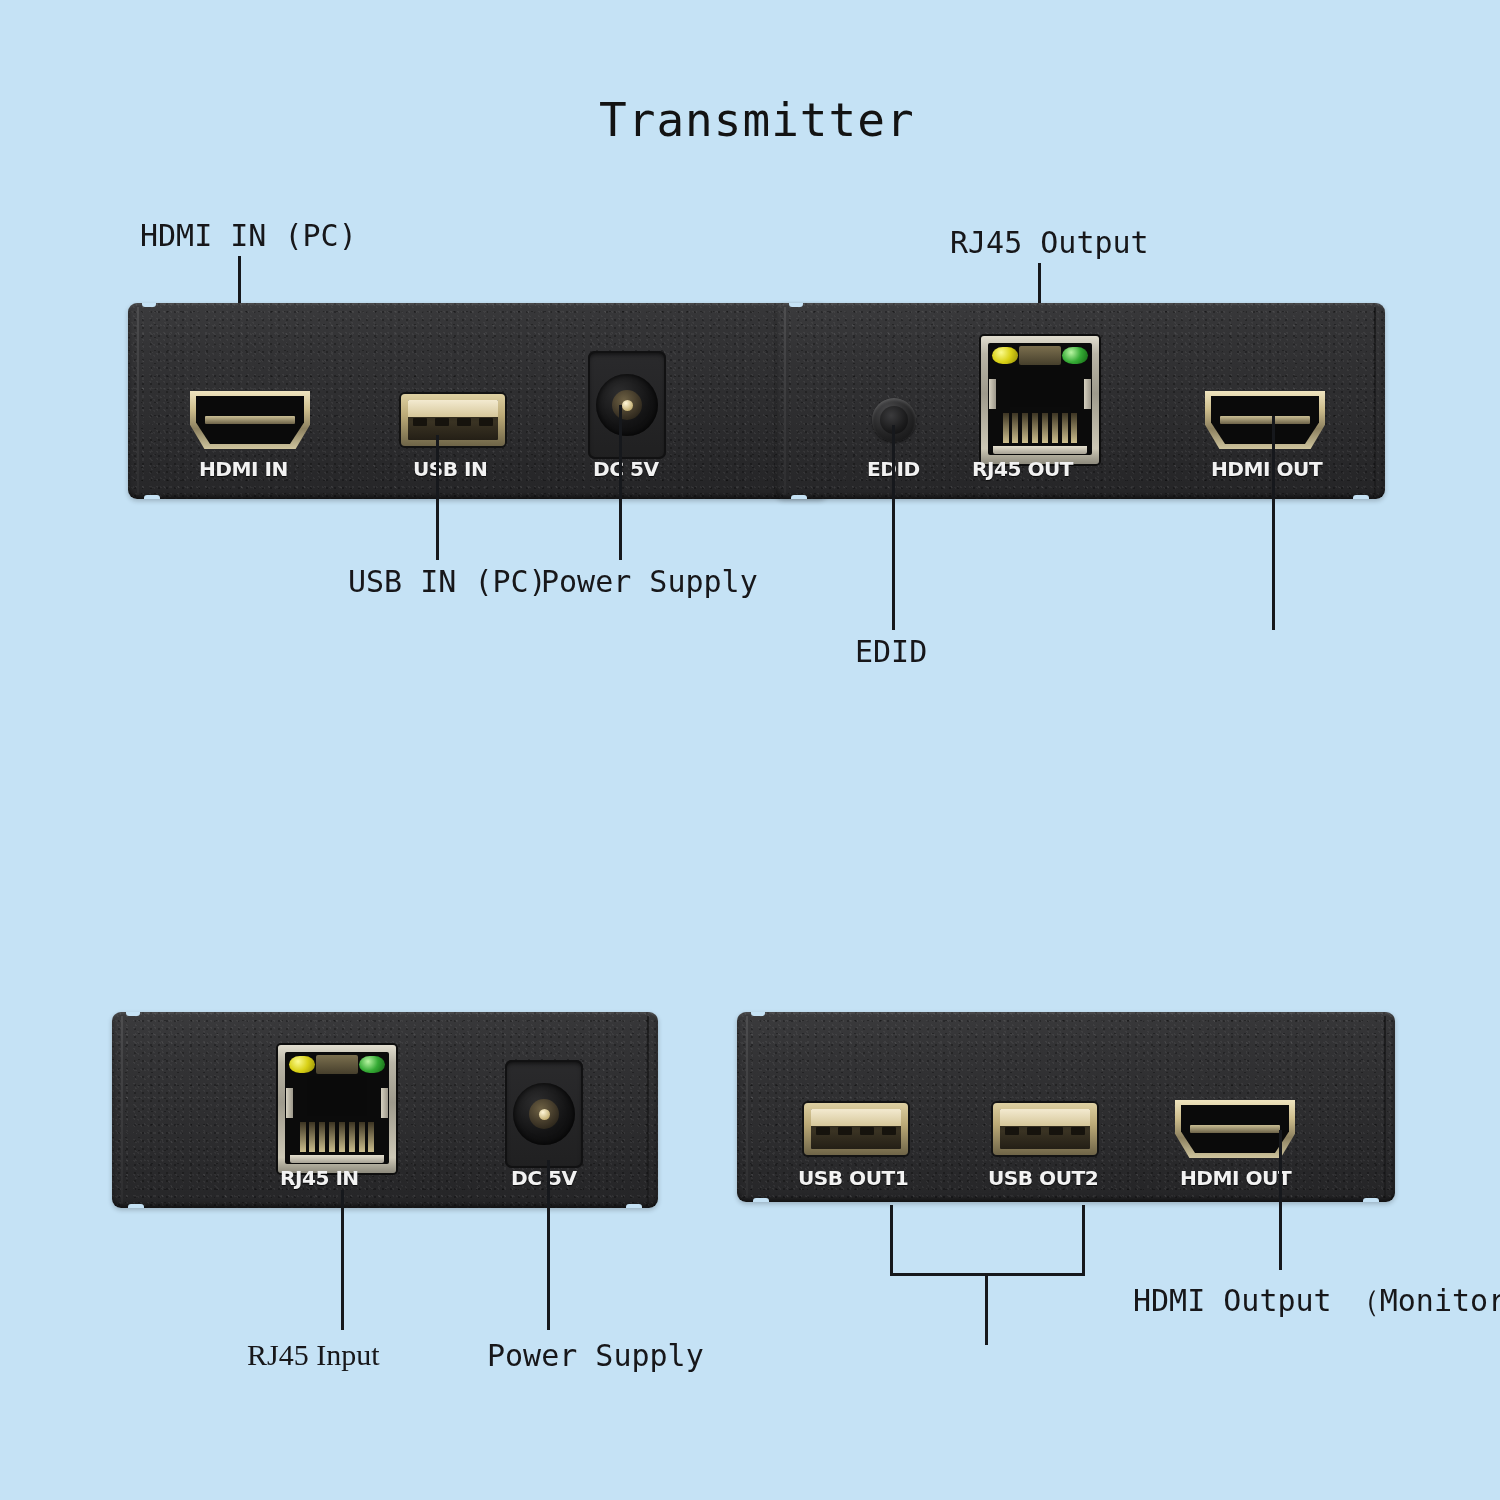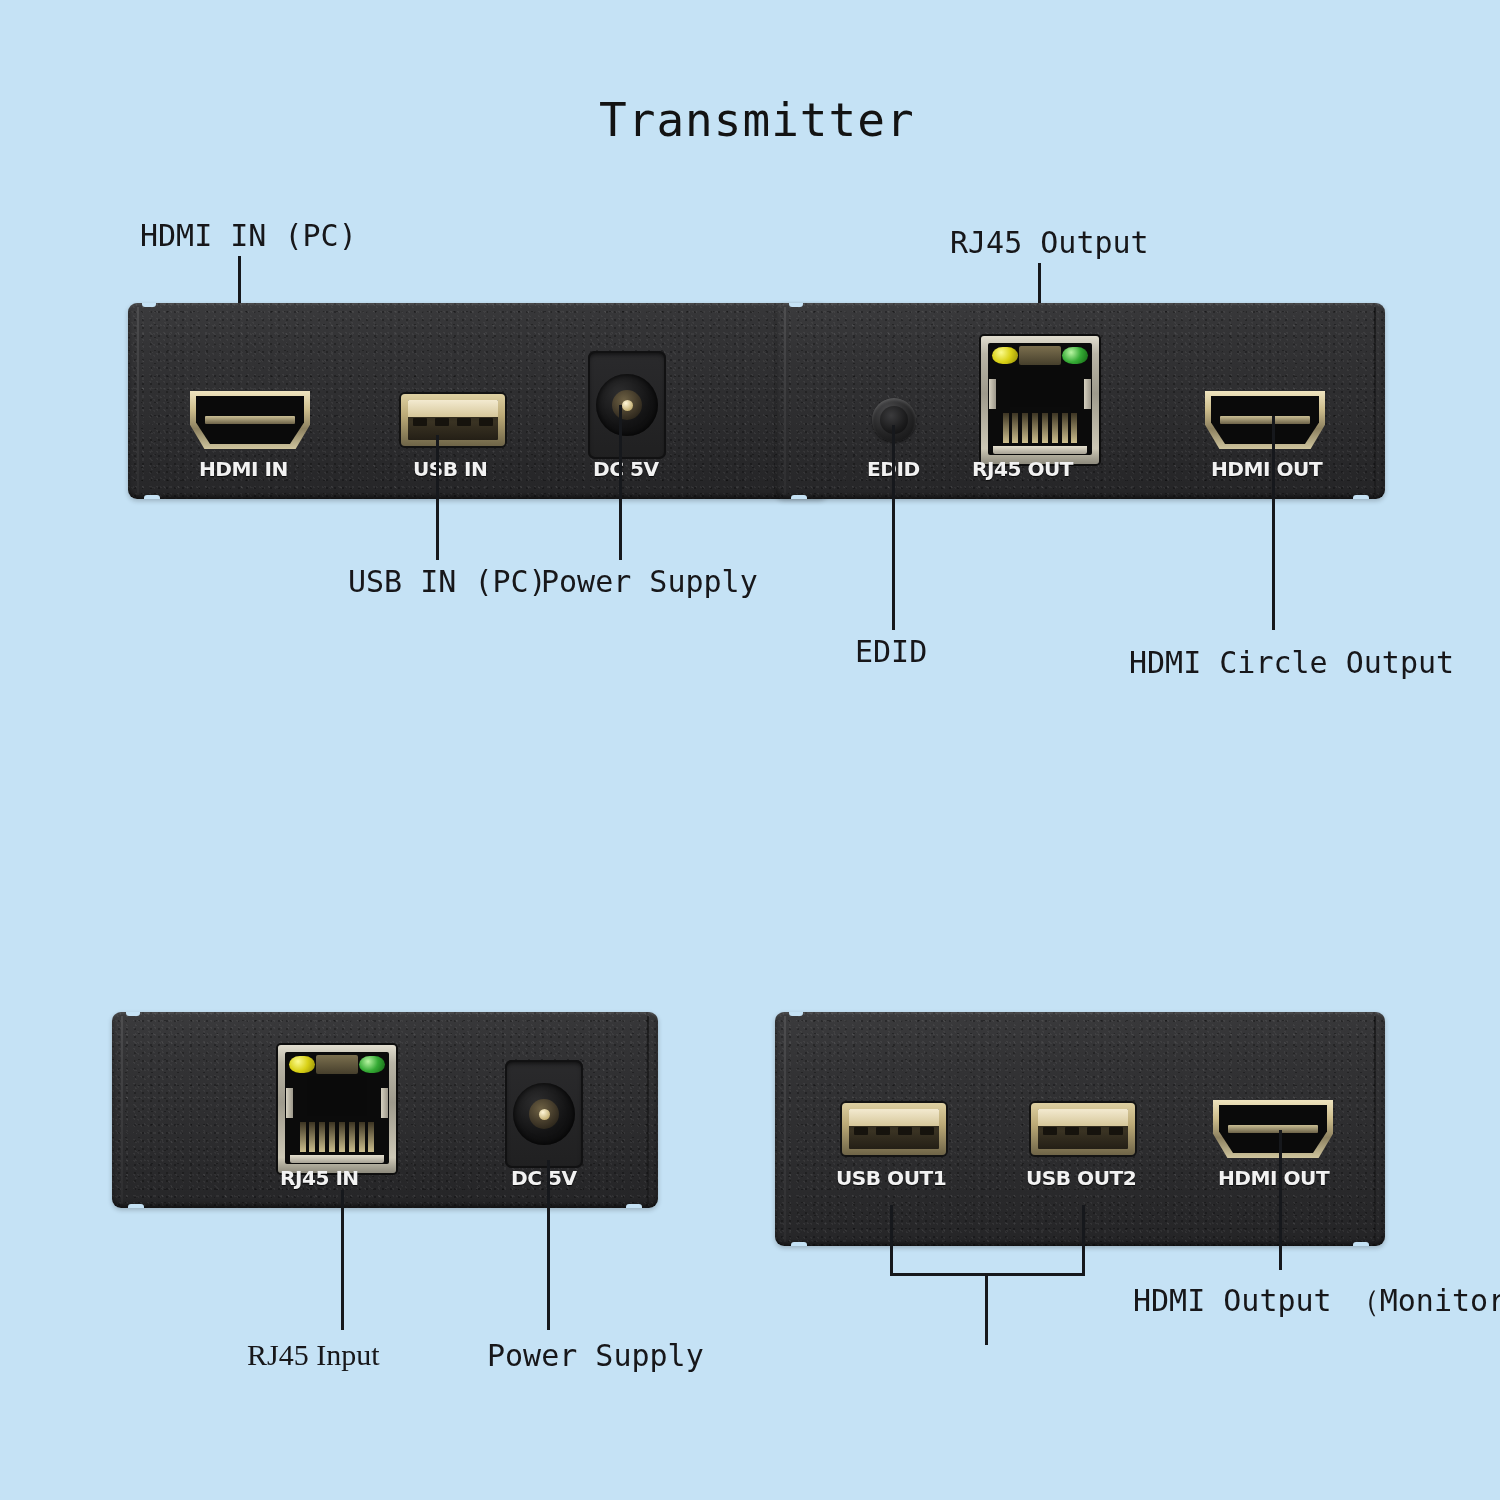--- a/index.html
+++ b/index.html
@@ -421,21 +421,20 @@
       <div class="inner"></div>
       <div class="tongue"></div>
     </div>
     <div class="port-label" style="left:436px; top:155px;">HDMI OUT</div>
   </div>
 
   <div class="lead" style="left:892px; top:425px; height:205px;"></div>
   <div class="callout" style="left:855px; top:634px;">EDID</div>
 
   <div class="lead" style="left:1272px; top:416px; height:214px;"></div>
-  <div class="callout" style="left:1129px; top:645px;">HDMI Circle Output</div>
 
 
   <div class="panel" style="left:112px; top:1012px; width:546px; height:196px;">
     <div class="bevel-l"></div>
     <div class="bevel-r"></div>
     <div class="notch-tl"></div>
     <div class="notch-bl"></div>
     <div class="notch-br"></div>
 
     <div class="rj45" style="left:166px; top:33px;">
@@ -470,21 +469,21 @@
     </div>
     <div class="port-label" style="left:399px; top:155px;">DC 5V</div>
   </div>
 
   <div class="lead" style="left:341px; top:1190px; height:140px;"></div>
   <div class="callout" style="left:247px; top:1338px;font-family:Liberation Serif, serif;">RJ45 Input</div>
 
   <div class="lead" style="left:547px; top:1160px; height:170px;"></div>
   <div class="callout" style="left:487px; top:1338px;">Power Supply</div>
 
-  <div class="panel" style="left:775px; top:1012px; width:610px; height:234px;">
+  <div class="panel" style="left:737px; top:1012px; width:610px; height:190px;padding-left:48px;">
     <div class="bevel-l"></div>
     <div class="bevel-r"></div>
     <div class="notch-tl"></div>
     <div class="notch-bl"></div>
     <div class="notch-br"></div>
 
     <div class="usb" style="left:67px; top:91px;">
       <div class="shell"></div>
       <div class="cavity">
         <div class="tongue"></div>

